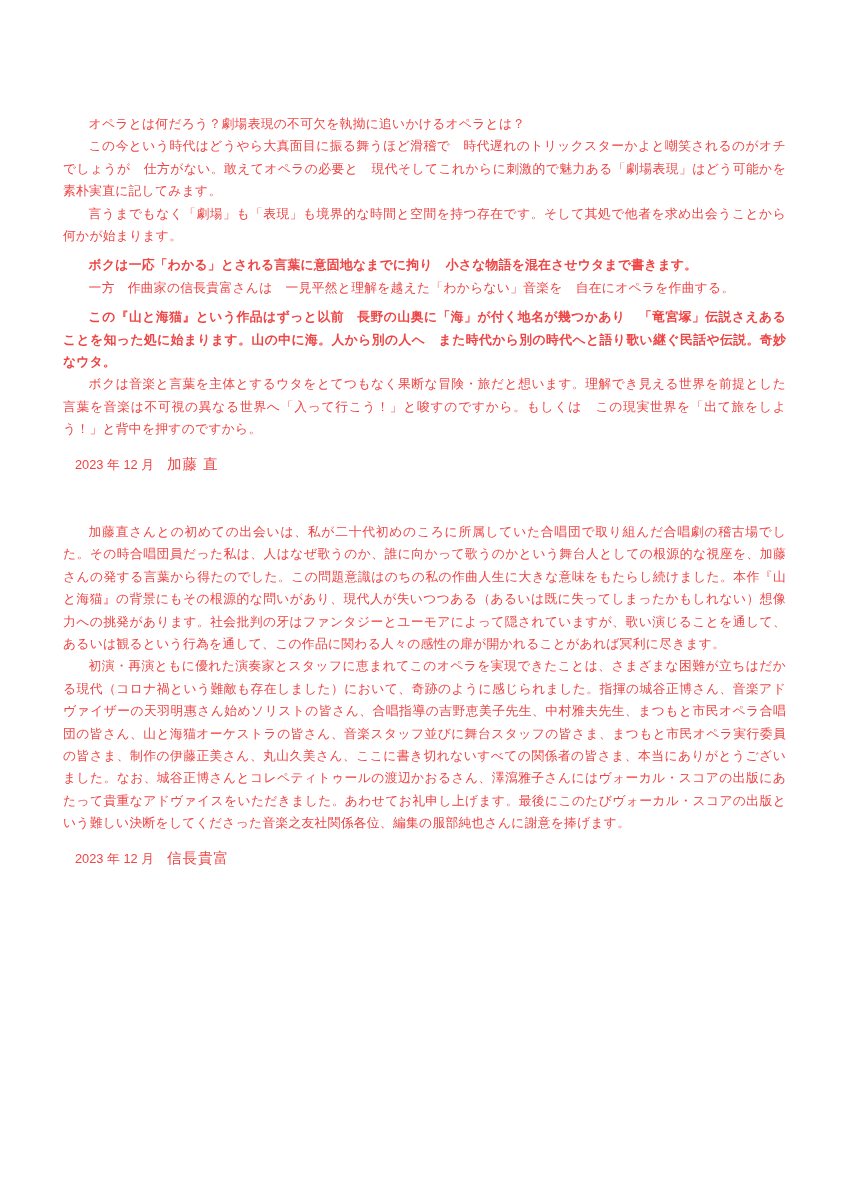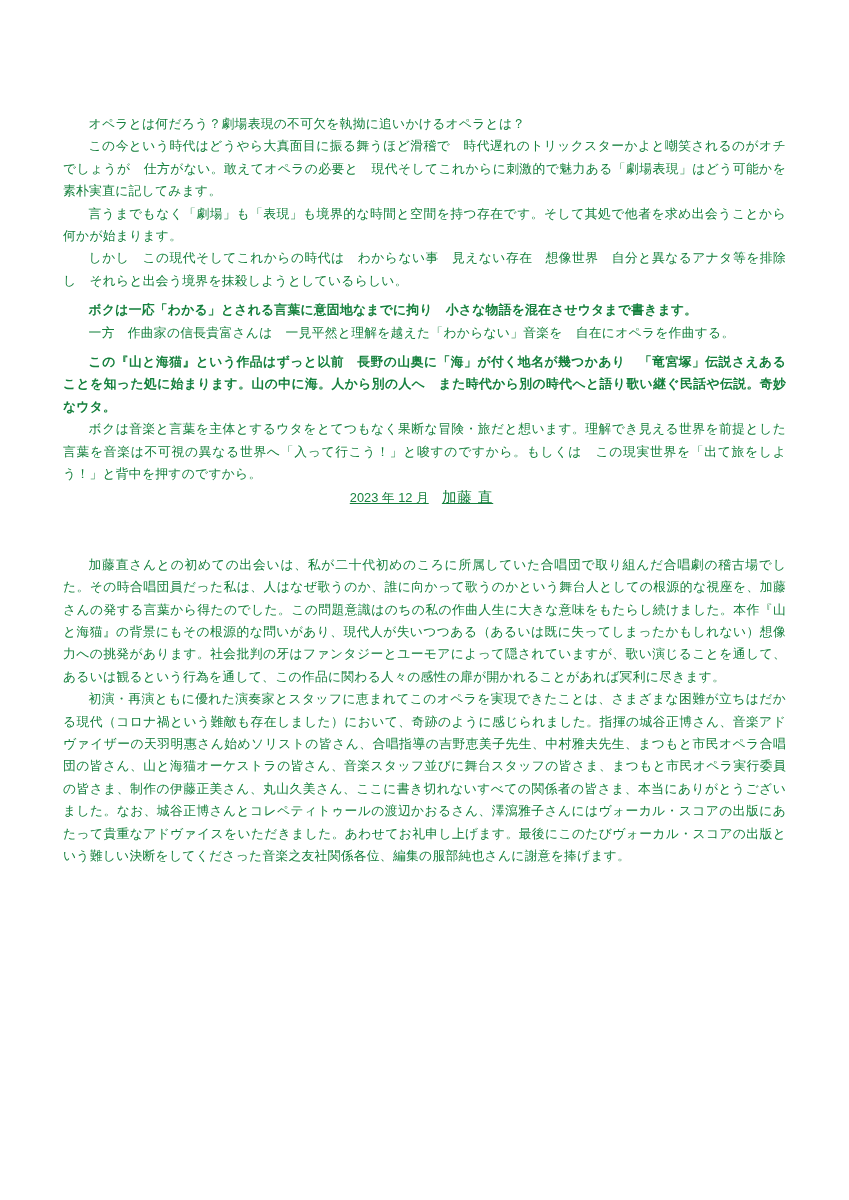--- a/index.html
+++ b/index.html
@@ -7,21 +7,21 @@
     padding: 0;
     background: #ffffff;
   }
   .page {
     position: relative;
     width: 849px;
     height: 1200px;
     background: #ffffff;
     overflow: hidden;
     font-family: "Liberation Sans", "DejaVu Sans", sans-serif;
-    color: #15803d;
+    color: #ef4444;
   }
   .content {
     position: absolute;
     left: 63px;
     top: 113px;
     width: 723px;
   }
   .para {
     margin: 0;
     font-size: 12.8px;
@@ -30,54 +30,53 @@
     text-justify: inter-ideograph;
     text-indent: 2em;
     letter-spacing: 0.02em;
     word-break: normal;
   }
   .gap-before {
     margin-top: 7px;
     font-weight: bold;
   }
   .signature {
-    margin: 0;
+    margin: 12px;
     font-size: 12.8px;
     line-height: 22.4px;
-    text-align: center;
+    text-align: left;
     padding-right: 6px;
     white-space: nowrap;
-    text-decoration: underline;
   }
   .sig-name {
     font-size: 14.6px;
     margin-left: 0.9em;
     letter-spacing: 0.06em;
   }
   .essay-second {
     margin-top: 44.8px;
   }
 </style>
 </head>
 <body>
 
 <div class="page">
   <div class="content">
 
     <section>
       <p class="para">オペラとは何だろう？劇場表現の不可欠を執拗に追いかけるオペラとは？</p>
       <p class="para">この今という時代はどうやら大真面目に振る舞うほど滑稽で　時代遅れのトリックスターかよと嘲笑されるのがオチでしょうが　仕方がない。敢えてオペラの必要と　現代そしてこれからに刺激的で魅力ある「劇場表現」はどう可能かを　素朴実直に記してみます。</p>
       <p class="para">言うまでもなく「劇場」も「表現」も境界的な時間と空間を持つ存在です。そして其処で他者を求め出会うことから何かが始まります。</p>
-      <p class="para">しかし　この現代そしてこれからの時代は　わからない事　見えない存在　想像世界　自分と異なるアナタ等を排除し　それらと出会う境界を抹殺しようとしているらしい。</p>
       <p class="para gap-before">ボクは一応「わかる」とされる言葉に意固地なまでに拘り　小さな物語を混在させウタまで書きます。</p>
       <p class="para">一方　作曲家の信長貴富さんは　一見平然と理解を越えた「わからない」音楽を　自在にオペラを作曲する。</p>
       <p class="para gap-before">この『山と海猫』という作品はずっと以前　長野の山奥に「海」が付く地名が幾つかあり　「竜宮塚」伝説さえあることを知った処に始まります。山の中に海。人から別の人へ　また時代から別の時代へと語り歌い継ぐ民話や伝説。奇妙なウタ。</p>
       <p class="para">ボクは音楽と言葉を主体とするウタをとてつもなく果断な冒険・旅だと想います。理解でき見える世界を前提とした言葉を音楽は不可視の異なる世界へ「入って行こう！」と唆すのですから。もしくは　この現実世界を「出て旅をしよう！」と背中を押すのですから。</p>
       <p class="signature"><span>2023 年 12 月</span><span class="sig-name">加藤 直</span></p>
     </section>
 
     <section class="essay-second">
       <p class="para">加藤直さんとの初めての出会いは、私が二十代初めのころに所属していた合唱団で取り組んだ合唱劇の稽古場でした。その時合唱団員だった私は、人はなぜ歌うのか、誰に向かって歌うのかという舞台人としての根源的な視座を、加藤さんの発する言葉から得たのでした。この問題意識はのちの私の作曲人生に大きな意味をもたらし続けました。本作『山と海猫』の背景にもその根源的な問いがあり、現代人が失いつつある（あるいは既に失ってしまったかもしれない）想像力への挑発があります。社会批判の牙はファンタジーとユーモアによって隠されていますが、歌い演じることを通して、あるいは観るという行為を通して、この作品に関わる人々の感性の扉が開かれることがあれば冥利に尽きます。</p>
       <p class="para">初演・再演ともに優れた演奏家とスタッフに恵まれてこのオペラを実現できたことは、さまざまな困難が立ちはだかる現代（コロナ禍という難敵も存在しました）において、奇跡のように感じられました。指揮の城谷正博さん、音楽アドヴァイザーの天羽明惠さん始めソリストの皆さん、合唱指導の吉野恵美子先生、中村雅夫先生、まつもと市民オペラ合唱団の皆さん、山と海猫オーケストラの皆さん、音楽スタッフ並びに舞台スタッフの皆さま、まつもと市民オペラ実行委員の皆さま、制作の伊藤正美さん、丸山久美さん、ここに書き切れないすべての関係者の皆さま、本当にありがとうございました。なお、城谷正博さんとコレペティトゥールの渡辺かおるさん、澤瀉雅子さんにはヴォーカル・スコアの出版にあたって貴重なアドヴァイスをいただきました。あわせてお礼申し上げます。最後にこのたびヴォーカル・スコアの出版という難しい決断をしてくださった音楽之友社関係各位、編集の服部純也さんに謝意を捧げます。</p>
+      <p class="signature"><span>2023 年 12 月</span><span class="sig-name">信長貴富</span></p>
     </section>
 
   </div>
 </div>
 
 </body></html>

